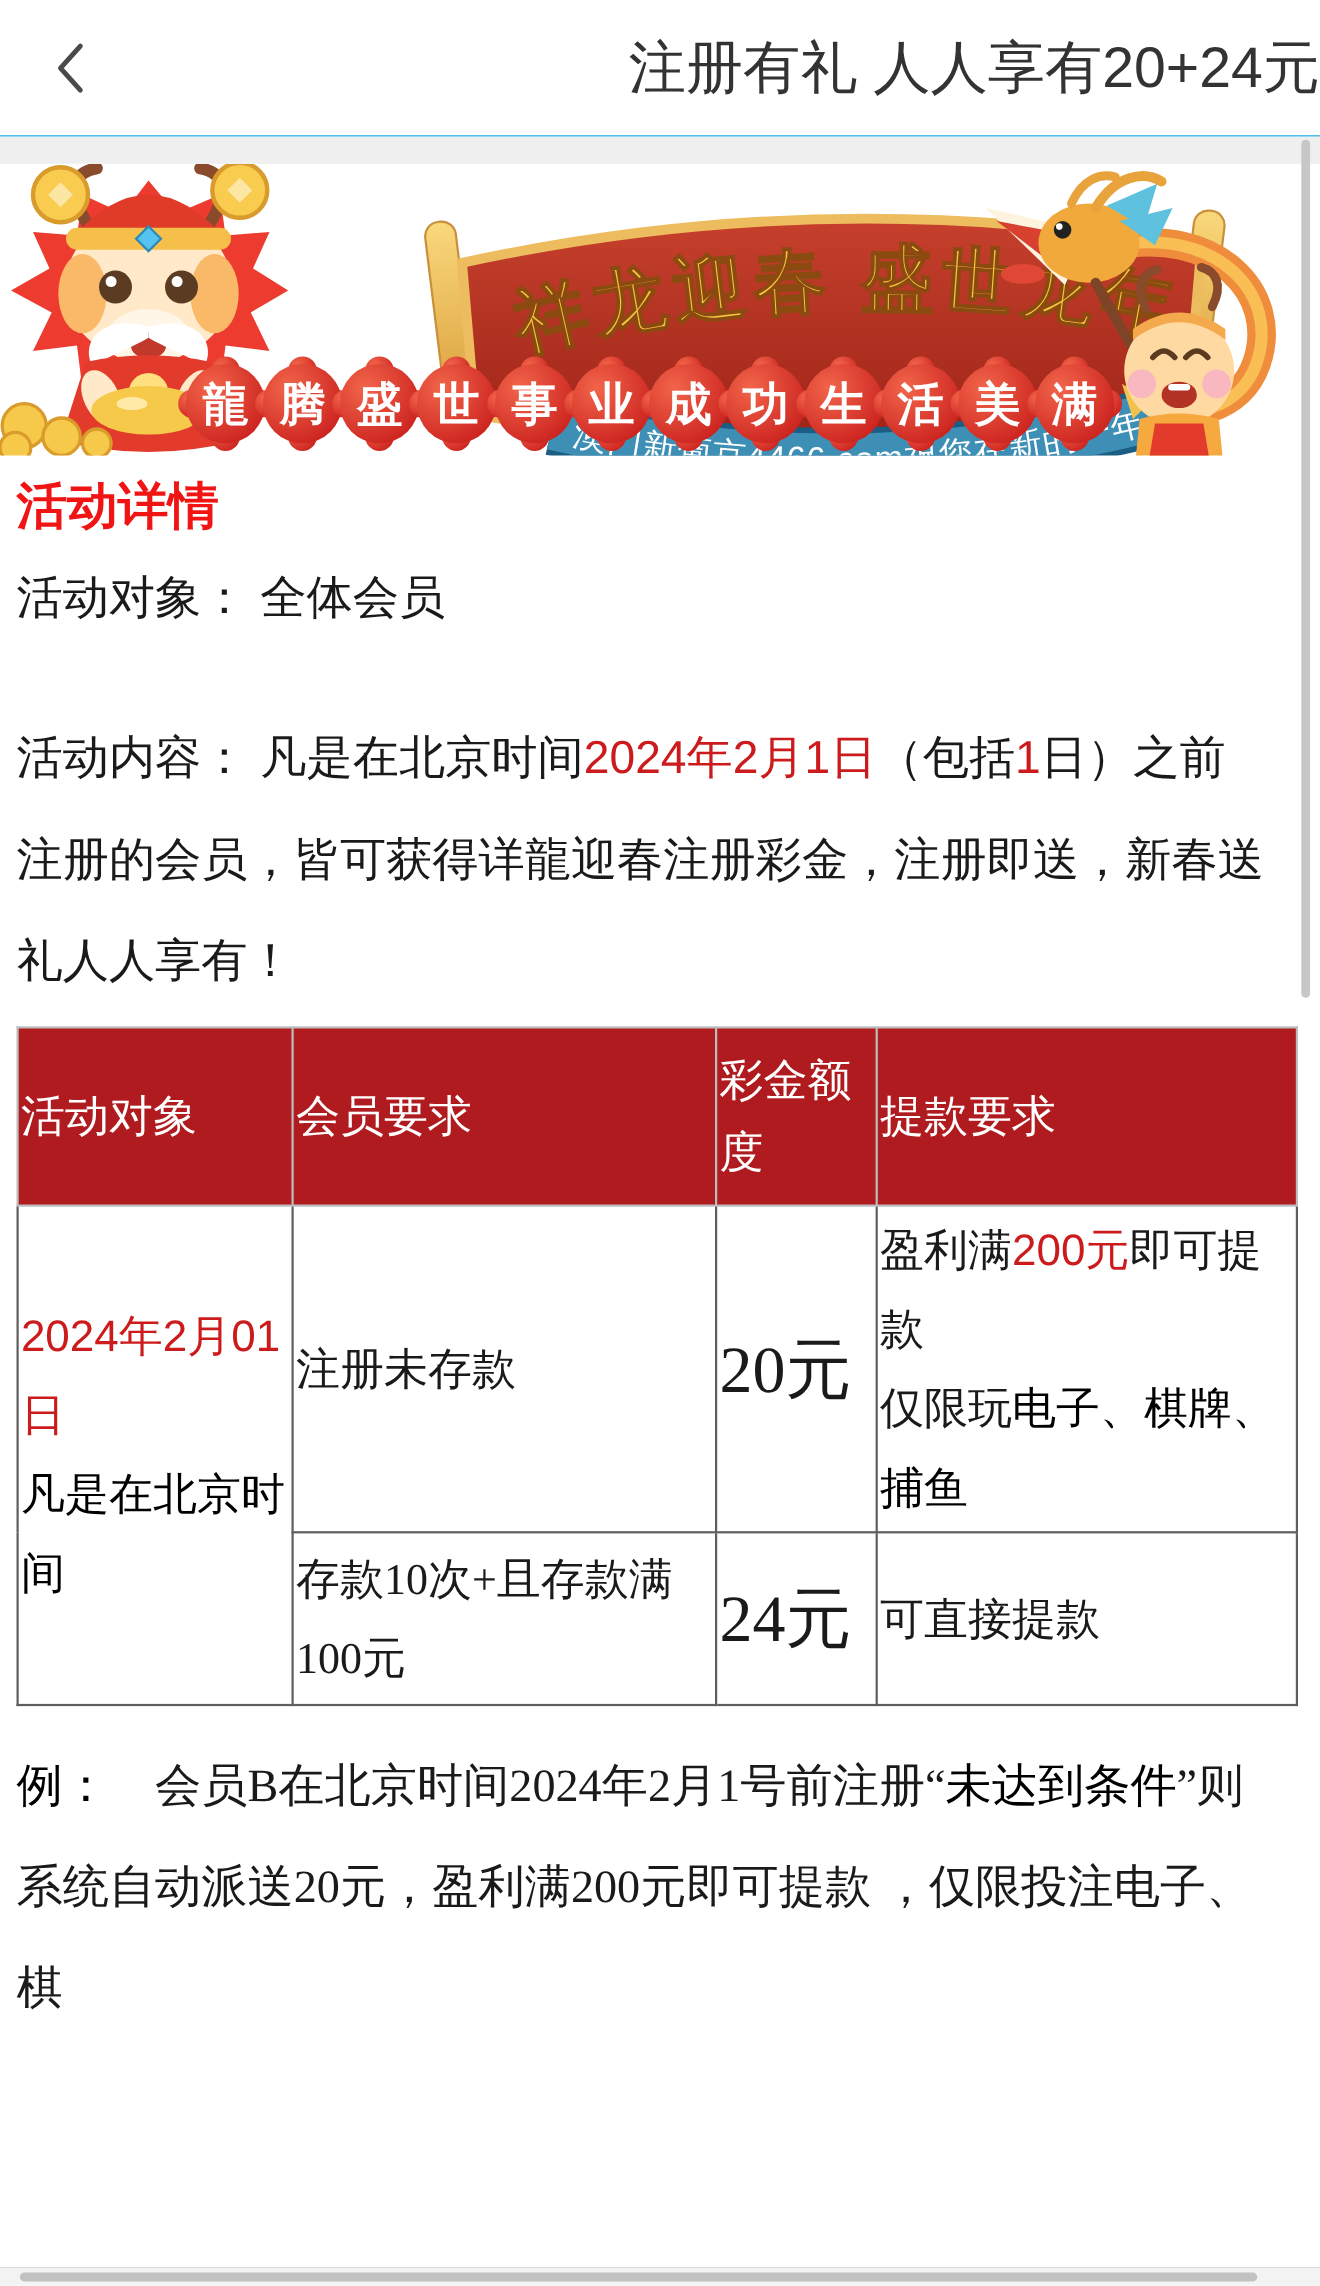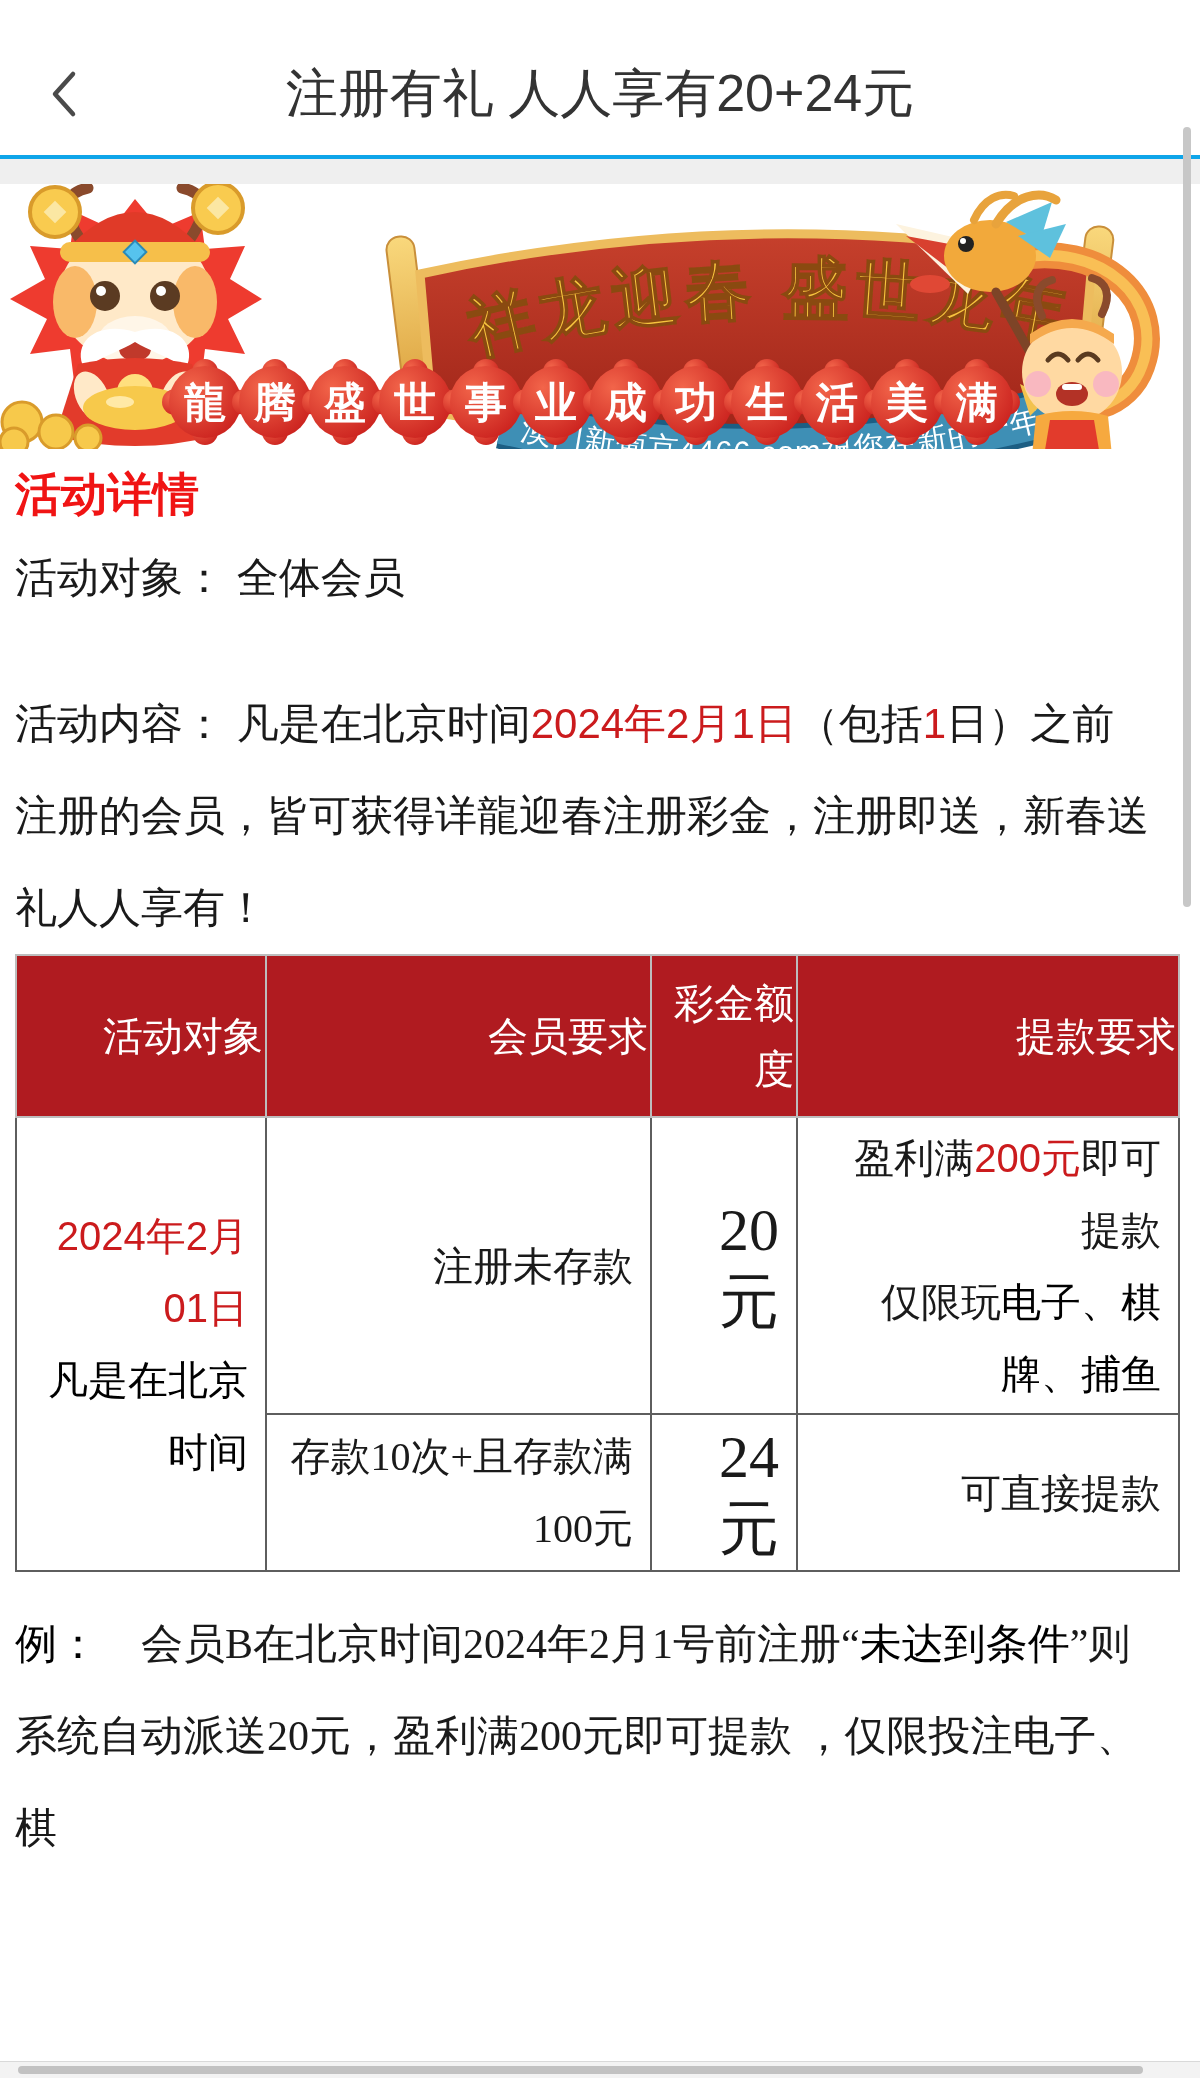--- a/index.html
+++ b/index.html
@@ -2,22 +2,22 @@
 <html><head>
 <meta charset="utf-8">
 <style>
   html,body{margin:0;padding:0;}
   body{
     width:1200px;height:2078px;overflow:hidden;background:#fff;
     font-family:"Liberation Sans",sans-serif;color:#1a1a1a;position:relative;
   }
   
   .app-header{
-    height:123px;background:#fff;border-bottom:4px solid #0ea5e9;
-    position:relative;display:flex;align-items:center;justify-content:center;margin-top:32px;
+    height:123px;background:#fff;border-bottom:1px solid #0ea5e9;
+    position:relative;display:flex;align-items:center;justify-content:flex-end;
   }
   .back-btn{
     position:absolute;left:42px;top:34px;width:44px;height:56px;background:none;border:none;
     padding:0;cursor:pointer;display:flex;align-items:center;justify-content:center;
   }
   .page-title{
     margin:0;font-size:52px;font-weight:500;color:#333;letter-spacing:0;
   }
   .gray-band{height:25px;background:#efefef;}
   
@@ -29,33 +29,33 @@
   }
   .para{font-size:42px;line-height:73px;margin:0;color:#1a1a1a;}
   .para-audience{margin-top:22px;}
   .para-time{margin-top:8px;}
   .para-content{margin-top:64px;line-height:92px;}
   .red-sans{color:#000000;}
   .red-serif{color:#cb1b1d;font-family:Liberation Sans, sans-serif;}
   .serif{font-family:"Liberation Serif",serif;}
   
   .promo-table{
-    border-collapse:collapse;table-layout:fixed;width:1163px;
-    border:2px solid #5e5e5e;text-align:right;font-size:40px;
+    border-collapse:collapse;table-layout:fixed;width:1163px;margin-top:14px;
+    border:2px solid #5e5e5e;text-align:left;font-size:40px;
   }
   .promo-table col.c1{width:250px;}
   .promo-table col.c2{width:385px;}
   .promo-table col.c3{width:146px;}
   .promo-table col.c4{width:382px;}
   .promo-table th{
     background:#b01b20;color:#fff;font-weight:400;border:2px solid #bdbdbd;
     height:160px;line-height:66px;padding:0 2px;
   }
   .promo-table td{
-    border:2px solid #5e5e5e;line-height:72px;padding:0 17px;vertical-align:middle;
+    border:2px solid #5e5e5e;line-height:72px;padding:0 2px;vertical-align:middle;
   }
   .row-1 td{height:295px;}
   .row-2 td{height:155px;}
   .audience-cell span{display:block;}
   .cell-block{display:block;}
   .bonus-cell{font-family:"Liberation Serif",serif;font-size:60px;}
   
   .examples{margin-top:26px;font-family:"Liberation Serif",serif;}
   .examples p{margin:0;font-size:42px;line-height:92px;color:#1a1a1a;}
   .examples .red-sans{font-family:"Liberation Sans",sans-serif;}

